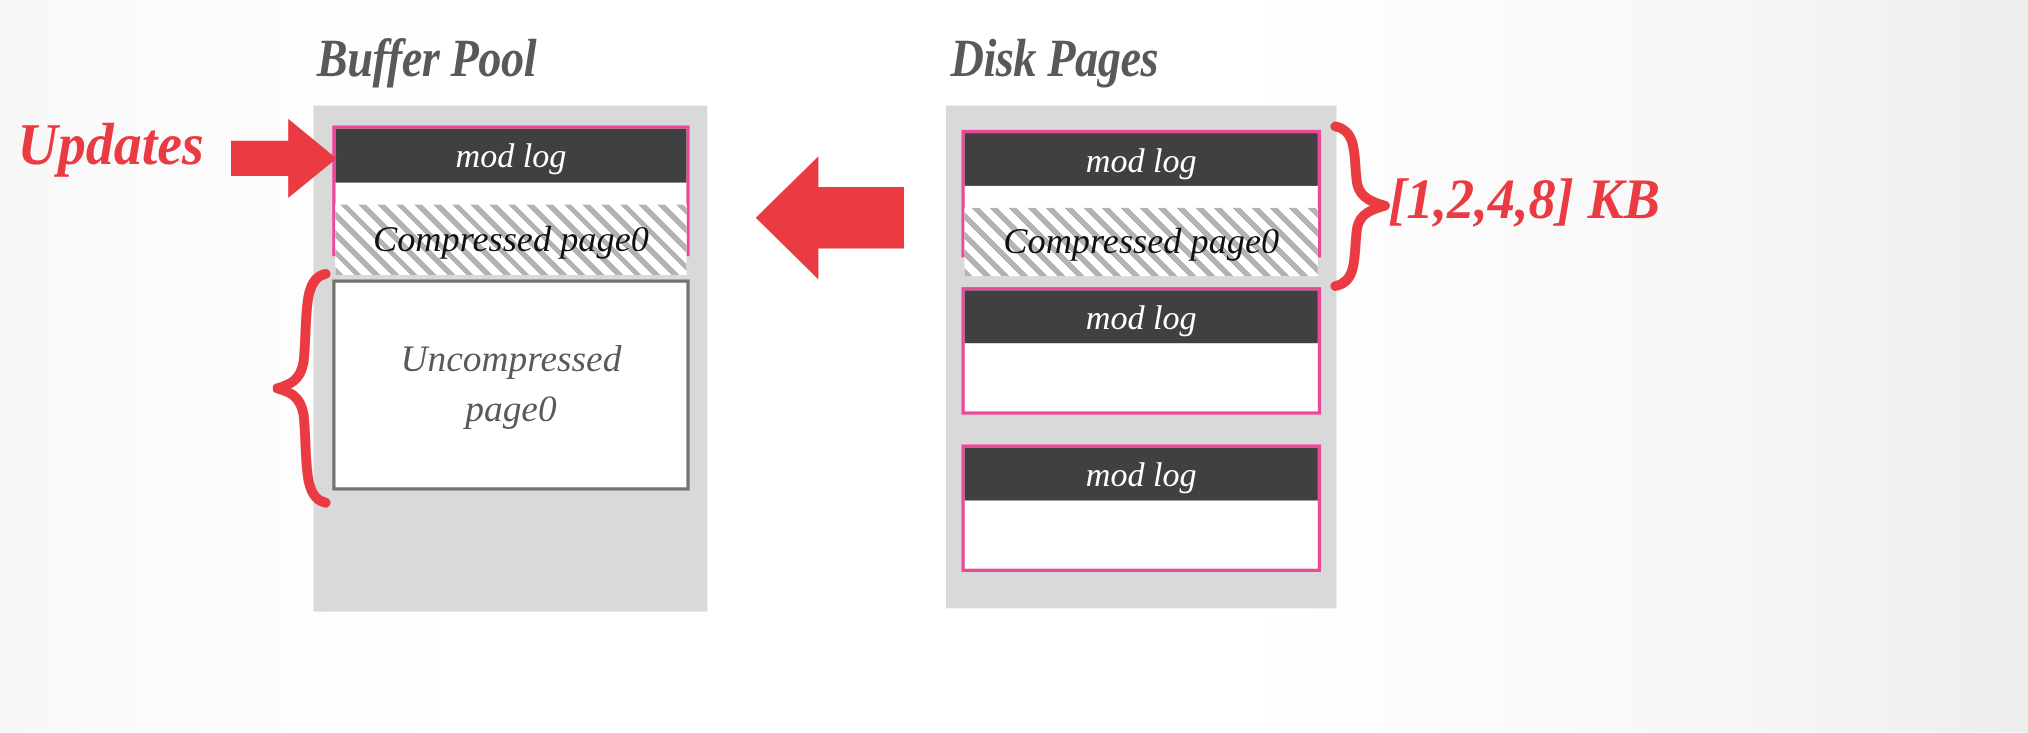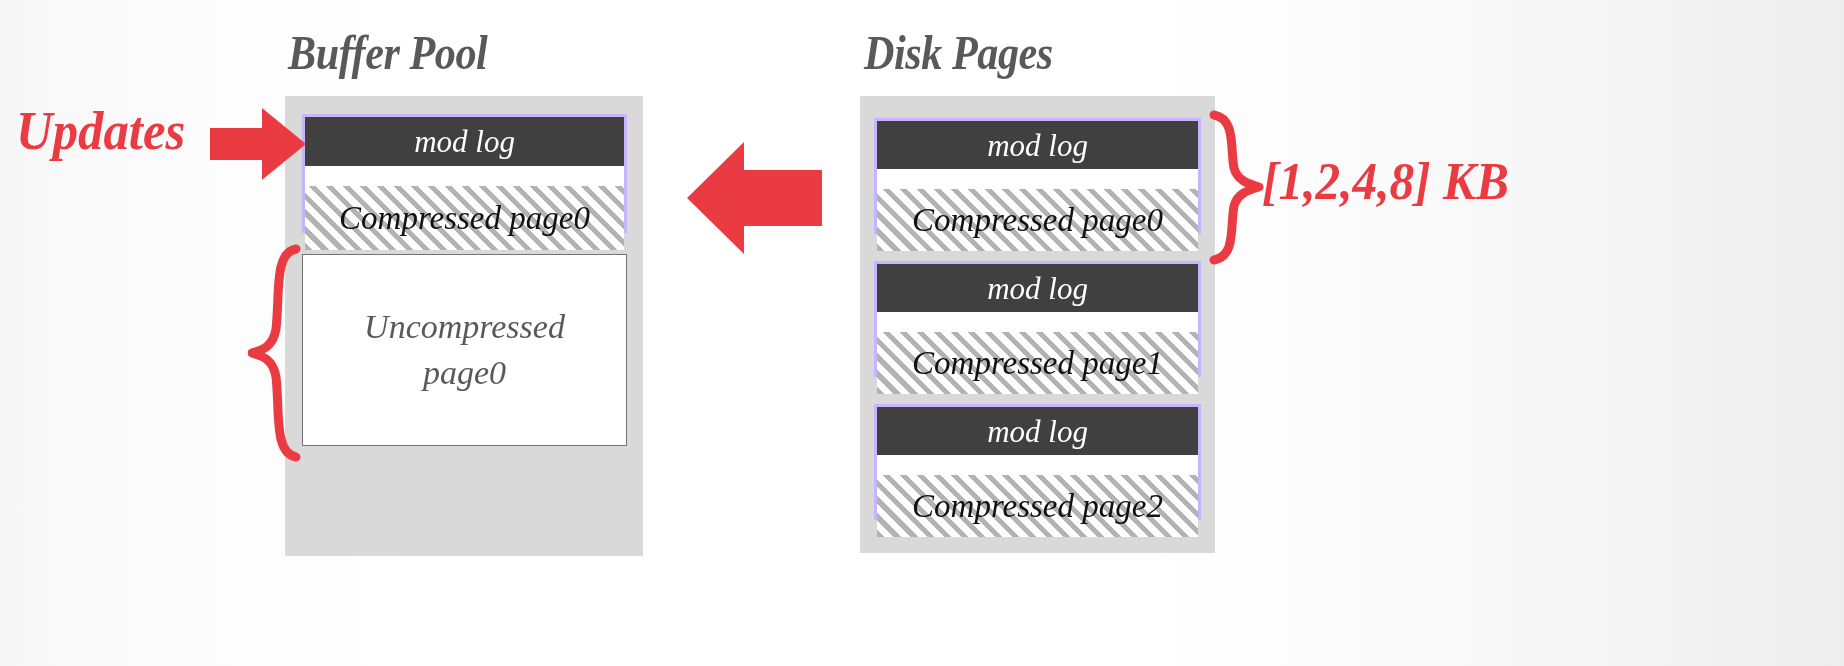--- a/index.html
+++ b/index.html
@@ -59,21 +59,21 @@
     left: 860px;
     top: 96px;
     width: 355px;
     height: 457px;
   }
 
   
   .page-block {
     position: absolute;
     box-sizing: border-box;
-    border: 3px solid #c4b5fd;
+    border: 3px solid #ec4899;
     background: #ffffff;
   }
   .modlog-bar {
     box-sizing: border-box;
     width: 100%;
     background: #404040;
     color: #ffffff;
     font-style: italic;
     font-size: 31px;
     line-height: 1;
@@ -114,21 +114,21 @@
   #bp-compressed-page .compressed-bar { height: 64px; }
 
   
   #bp-uncompressed-page {
     position: absolute;
     left: 302px;
     top: 254px;
     width: 325px;
     height: 192px;
     box-sizing: border-box;
-    border: 1px solid #737373;
+    border: 3px solid #737373;
     background: #ffffff;
     display: flex;
     flex-direction: column;
     align-items: center;
     justify-content: center;
     color: #595959;
     font-style: italic;
     font-size: 34px;
     line-height: 1.35;
     text-align: center;
@@ -203,26 +203,24 @@
 
   <div class="container-box" id="disk-pages-container"></div>
 
   <div class="page-block disk-page" id="disk-page-0">
     <div class="modlog-bar">mod log</div>
     <div class="compressed-bar">Compressed page0</div>
   </div>
 
   <div class="page-block disk-page" id="disk-page-1">
     <div class="modlog-bar">mod log</div>
-    <div class="compressed-bar">Compressed page1</div>
   </div>
 
   <div class="page-block disk-page" id="disk-page-2">
     <div class="modlog-bar">mod log</div>
-    <div class="compressed-bar">Compressed page2</div>
   </div>
 
   <div class="red-text" id="updates-label">Updates</div>
 
   <svg class="arrow-svg" id="updates-arrow" width="96" height="72" viewBox="0 0 96 72">
     <polygon points="0,20 52,20 52,0 96,36 52,72 52,52 0,52" fill="#EA3B42"></polygon>
   </svg>
 
   <svg class="arrow-svg" id="disk-to-buffer-arrow" width="135" height="112" viewBox="0 0 135 112">
     <polygon points="0,56 57,0 57,28 135,28 135,84 57,84 57,112" fill="#EA3B42"></polygon>

